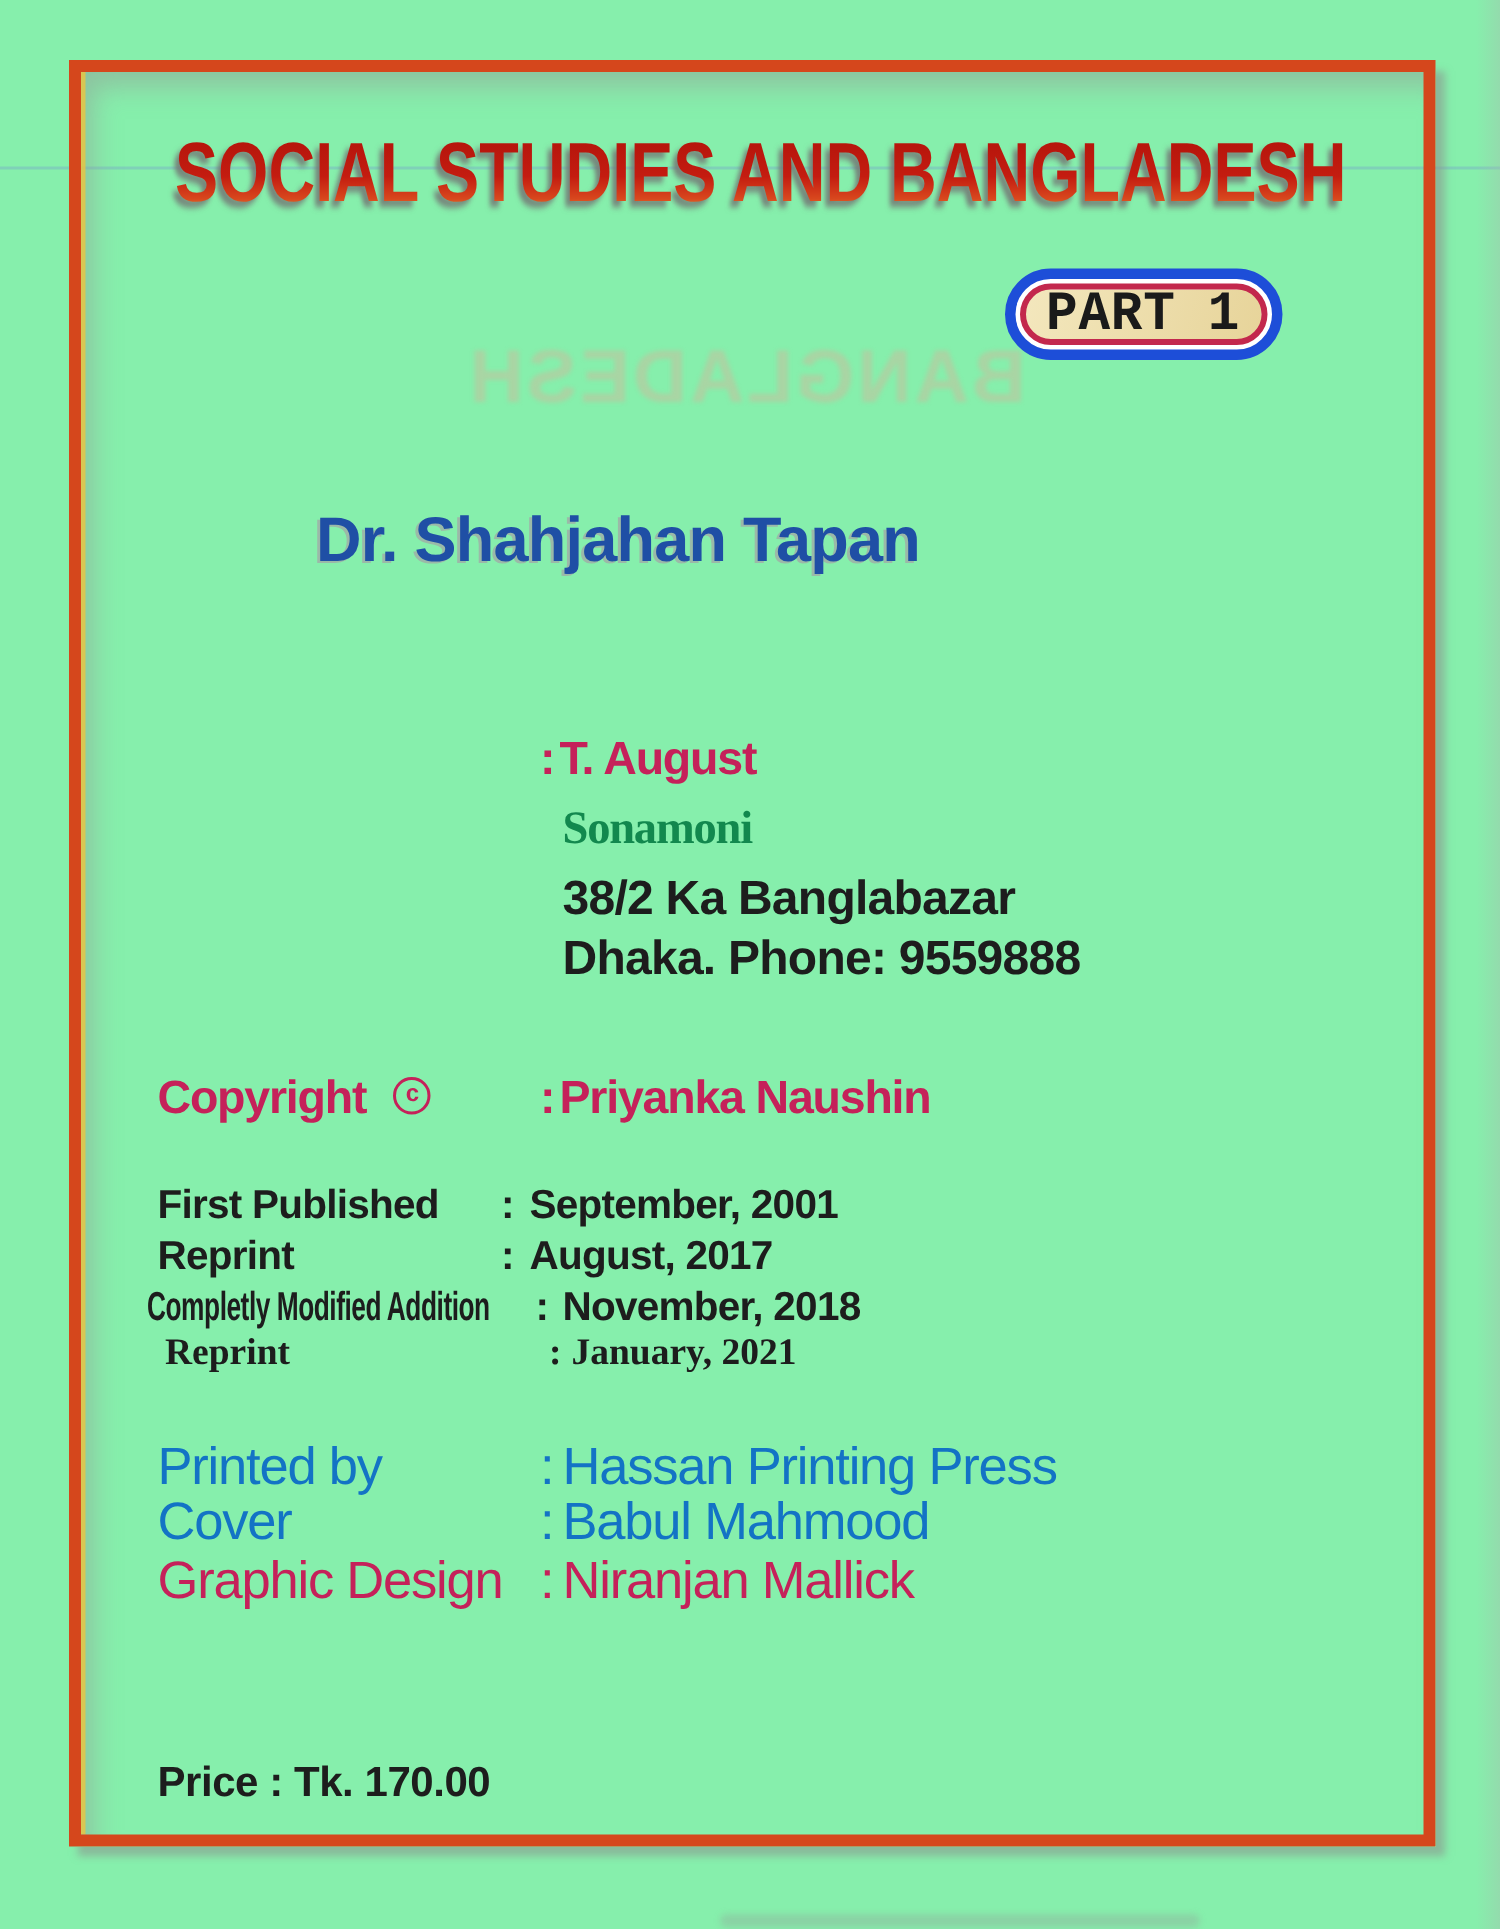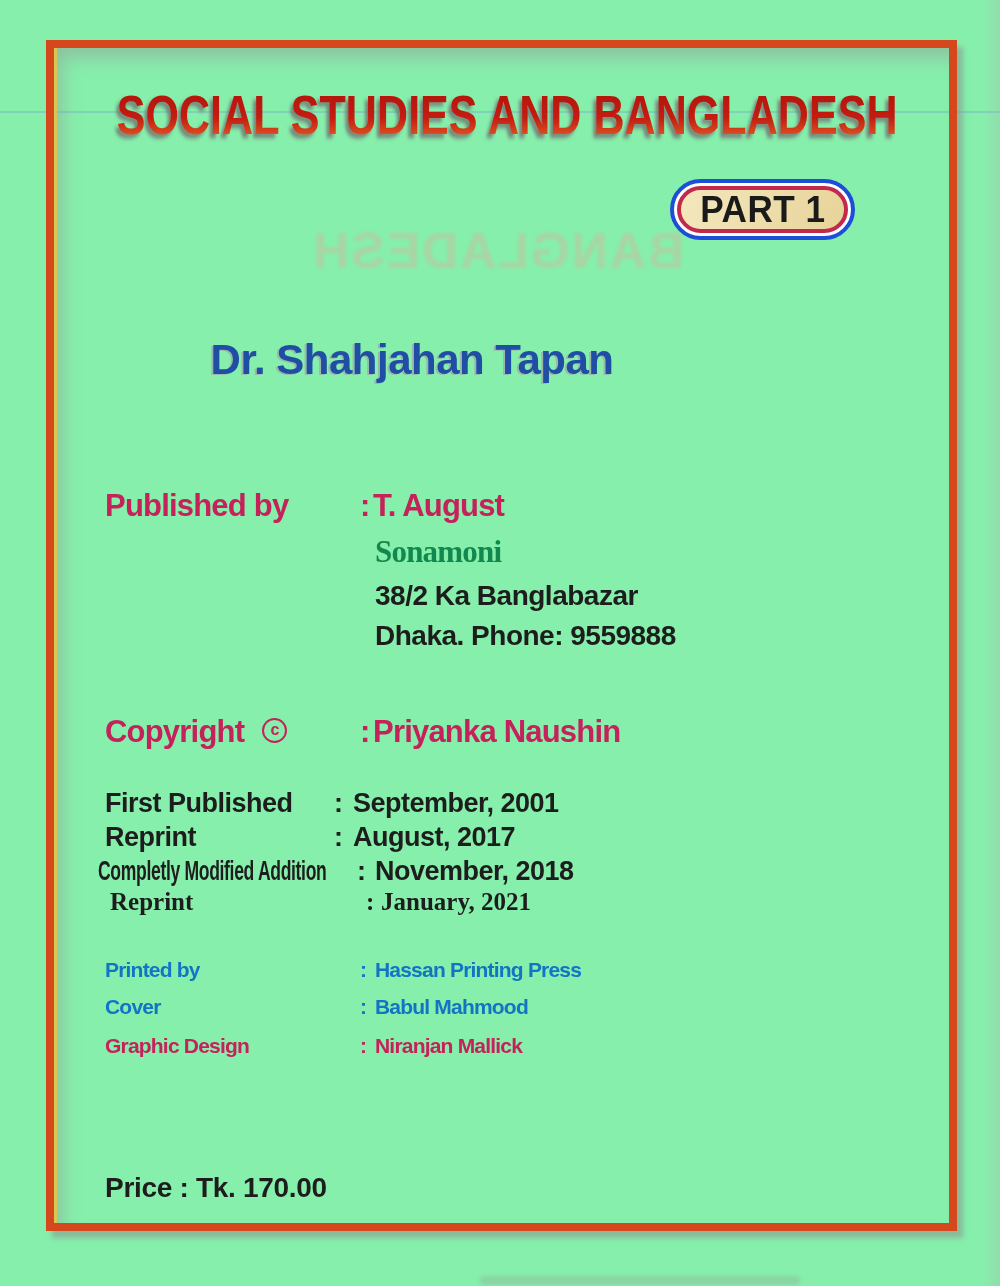--- a/index.html
+++ b/index.html
@@ -33,22 +33,22 @@
   }
   
   .ghost {
     position:absolute; left:250px; top:222px; width:495px; text-align:center;
     font-size:50px; font-weight:800; letter-spacing:2px;
     color:rgba(203,188,156,0.5); transform:scaleX(-1); filter:blur(1.5px);
   }
   
   .badge {
     position:absolute; left:670px; top:179px; width:185px; height:61px;
-    box-sizing:border-box; border:4px solid #1d4ed8; border-radius:32px;
-    padding:3px; background:#ffffff;
+    box-sizing:border-box; border:7px solid #1d4ed8; border-radius:32px;
+    padding:3px; background:#ffffff;font-family:Liberation Mono, monospace;
   }
   .badge-inner {
     width:100%; height:100%; box-sizing:border-box; border:4px solid #c3284d;
     border-radius:26px; background:linear-gradient(105deg,#f3e7bd,#e7d49a);
     display:flex; align-items:center; justify-content:center;
   }
   .badge-inner span { font-size:37px; font-weight:800; color:#1a1a1a; letter-spacing:0.5px;
     transform:scaleX(0.95); }
   
   .author {
@@ -59,23 +59,23 @@
   
   .row { position:absolute; left:105px; width:830px; height:36px; white-space:nowrap; }
   .row .lab { position:absolute; left:0; }
   .row .col { position:absolute; }
   .row .val { position:absolute; }
   .crimson { color:#c5215a; }
   .blue    { color:#1373c5; }
   .green   { color:#12884e;font-family:Liberation Serif, serif; }
   .blk     { color:#1d1d1d; }
   .f-pub   { font-size:31px; font-weight:bold; letter-spacing:-0.8px; }
-  .f-info  { font-size:28px; font-weight:bold; letter-spacing:-0.5px;text-align:right; }
+  .f-info  { font-size:32px; font-weight:bold; letter-spacing:-0.5px;text-align:right; }
   .f-ed    { font-size:27px; font-weight:bold; letter-spacing:-0.5px; }
-  .f-cred  { font-size:21px; font-weight:bold; letter-spacing:-0.8px; }
+  .f-cred  { font-size:35px; font-weight:normal; letter-spacing:-0.8px; }
   .copy-circle {
     position:absolute; left:157px; top:4px; width:25px; height:25px; box-sizing:border-box;
     border:2.5px solid #c5215a; border-radius:50%;
     font-size:16px; font-weight:bold; line-height:20px; text-align:center; color:#c5215a;
   }
   .cond { transform:scaleX(0.65); transform-origin:left center; display:inline-block; }
   .serif { font-family:"Liberation Serif", serif; font-size:25px; font-weight:bold; letter-spacing:0; }
   .price {
     position:absolute; left:105px; top:1172px;
     font-size:28px; font-weight:bold; color:#1d1d1d; letter-spacing:-0.3px;
@@ -101,21 +101,20 @@
 
   <div class="badge">
     <div class="badge-inner">
       <span>PART 1</span>
     </div>
   </div>
 
   <div class="author">Dr. Shahjahan Tapan</div>
 
   <div class="row f-pub crimson" style="top:488px">
-    <span class="lab">Published by</span>
     <span class="col" style="left:255px">:</span>
     <span class="val" style="left:268px">T. August</span>
   </div>
   <div class="row f-pub green" style="top:534px">
     <span class="val" style="left:270px">Sonamoni</span>
   </div>
   <div class="row f-info blk" style="top:580px">
     <span class="val" style="left:270px">38/2 Ka Banglabazar</span>
   </div>
   <div class="row f-info blk" style="top:620px">

